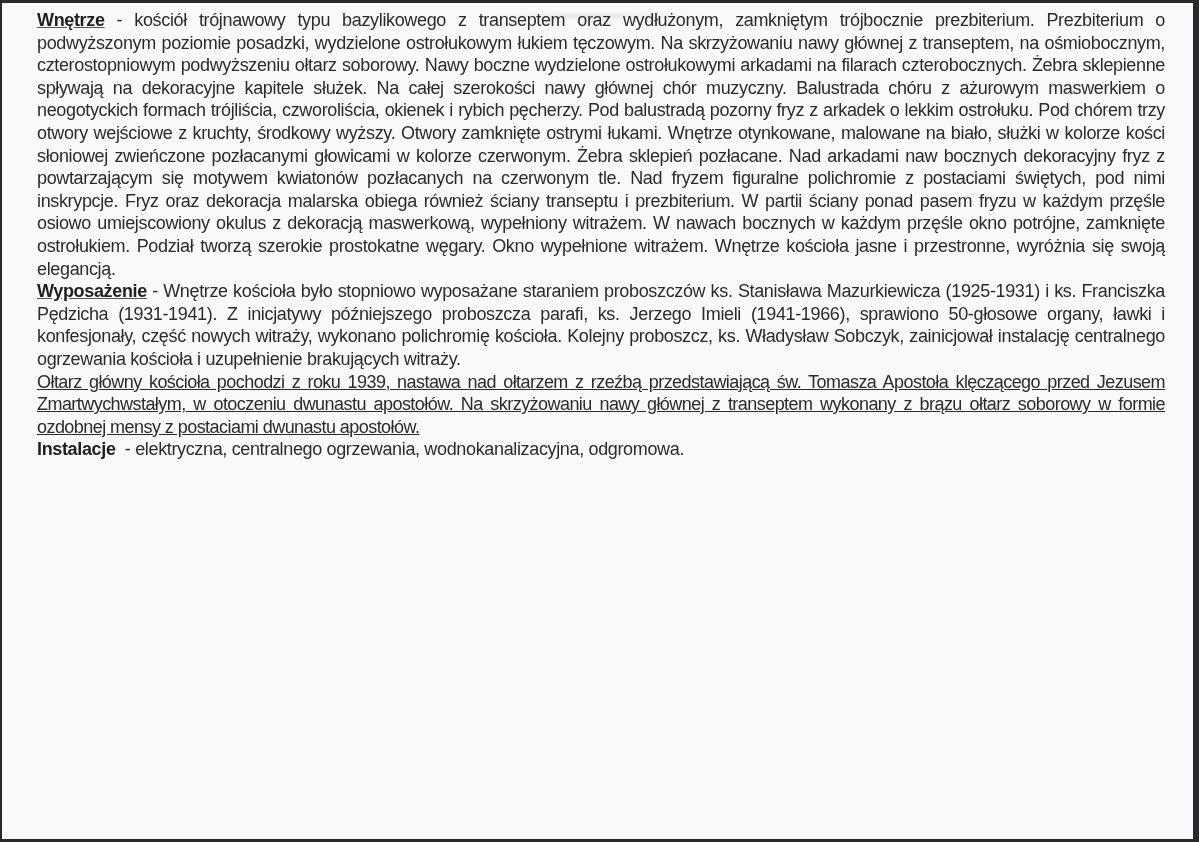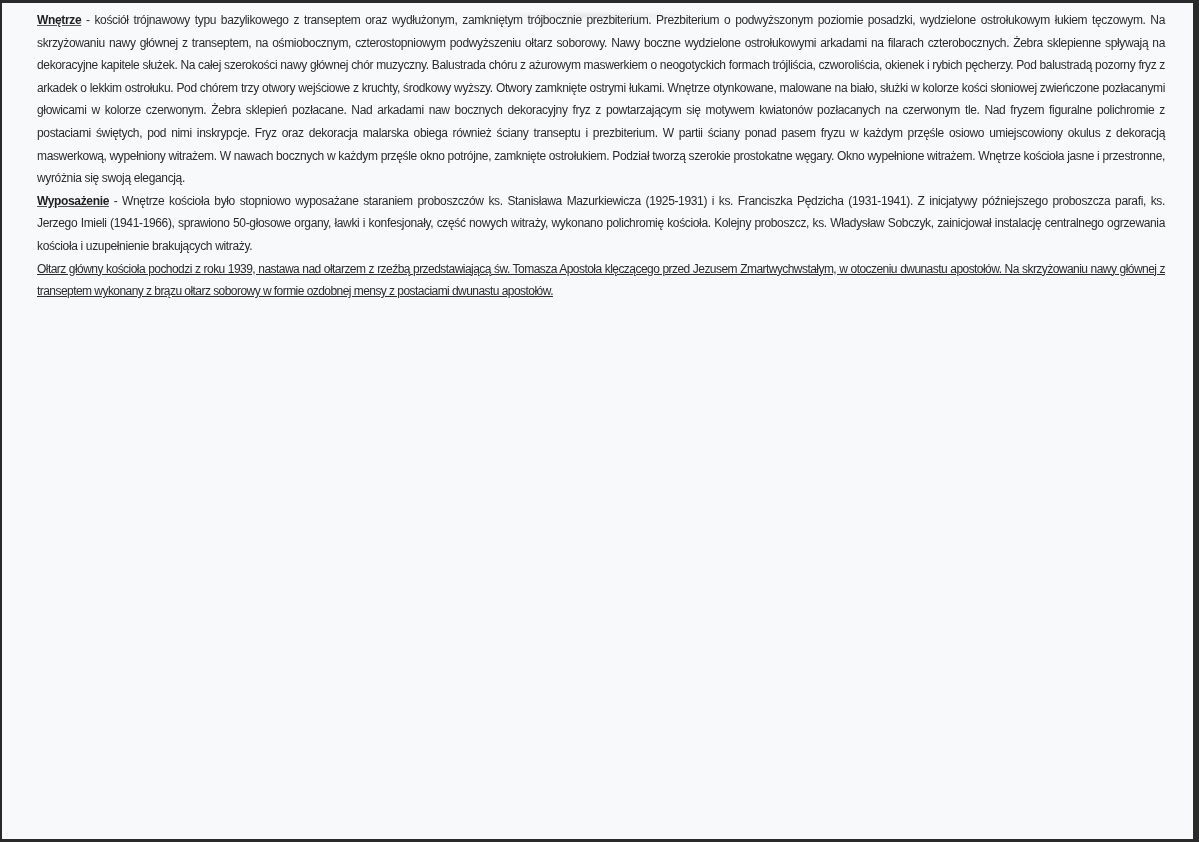--- a/index.html
+++ b/index.html
@@ -29,21 +29,21 @@
       width: 240px;
       height: 10px;
       background: radial-gradient(ellipse at center, rgba(150,150,150,0.18) 0%, rgba(150,150,150,0.0) 70%);
     }
     .content {
       position: absolute;
       left: 35px;
       top: 6px;
       width: 1128px;
       font-family: "Liberation Sans", sans-serif;
-      font-size: 12px;
+      font-size: 18px;
       line-height: 22.6px;
       color: #2b2b2b;
       letter-spacing: -0.35px;
     }
     .para {
       margin: 0;
       text-align: justify;
       text-align-last: left;
     }
     .heading {
@@ -75,15 +75,18 @@
     </p>
 
     <p class="para">
       <span class="heading underlined">Wyposażenie</span><span class="dash"> - </span><span>Wnętrze kościoła było stopniowo wyposażane staraniem proboszczów ks. Stanisława Mazurkiewicza (1925-1931) i ks. Franciszka Pędzicha (1931-1941). Z inicjatywy późniejszego proboszcza parafi, ks. Jerzego Imieli (1941-1966), sprawiono 50-głosowe organy, ławki i konfesjonały, część nowych witraży, wykonano polichromię kościoła. Kolejny proboszcz, ks. Władysław Sobczyk, zainicjował instalację centralnego ogrzewania kościoła i uzupełnienie brakujących witraży.</span>
     </p>
 
     <p class="para condensed">
       <span>Ołtarz główny kościoła pochodzi z roku 1939, nastawa nad ołtarzem z rzeźbą przedstawiającą św. Tomasza Apostoła klęczącego przed Jezusem Zmartwychwstałym, w otoczeniu dwunastu apostołów. Na skrzyżowaniu nawy głównej z transeptem wykonany z brązu ołtarz soborowy w formie ozdobnej mensy z postaciami dwunastu apostołów.</span>
     </p>
 
+    <p class="para">
+      <span class="heading">Instalacje</span><span class="dash">  - </span><span>elektryczna, centralnego ogrzewania, wodnokanalizacyjna, odgromowa.</span>
+    </p>
 
   </div>
 </div>
 
 </body></html>

